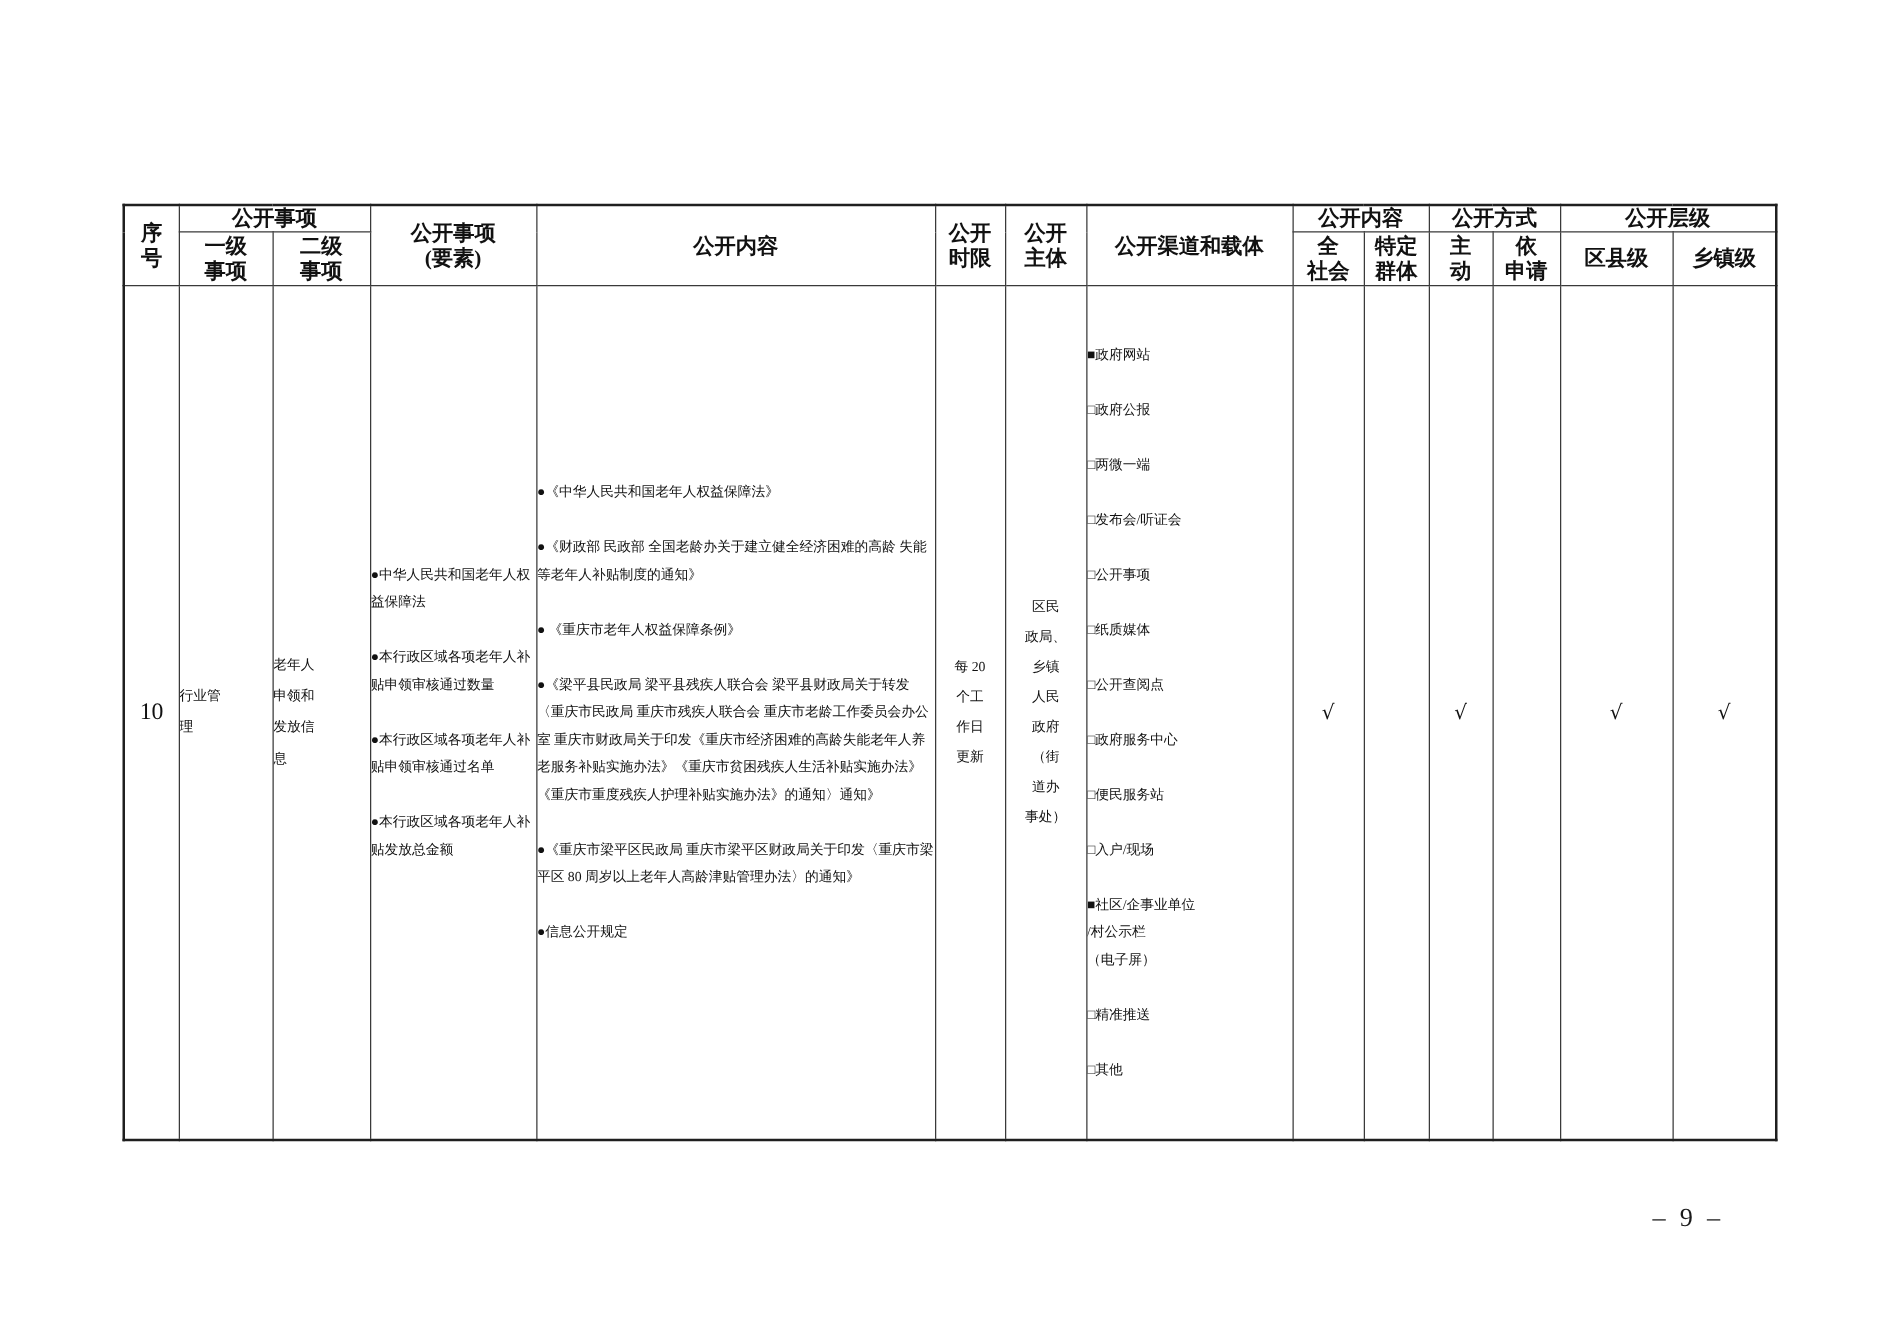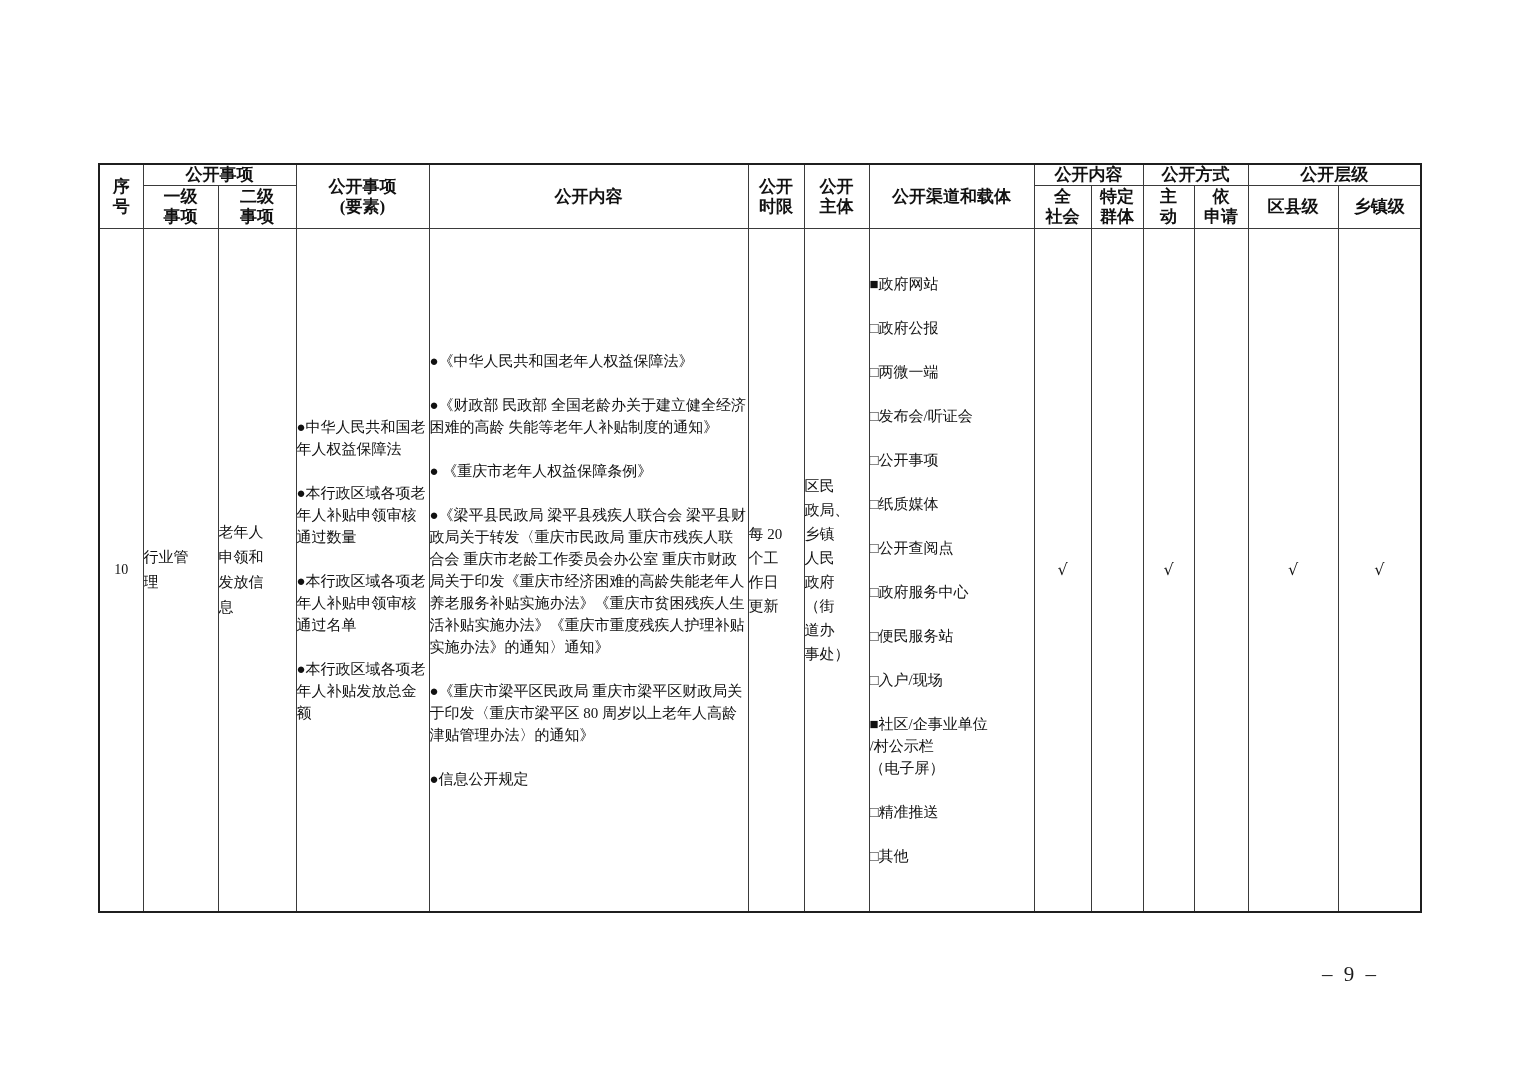--- a/index.html
+++ b/index.html
@@ -36,30 +36,30 @@
     font-weight: bold;
     font-size: 17px;
     line-height: 20px;
     text-align: center;
     padding: 0 1px;
   }
   tr.hr1 { height: 21px; }
   tr.hr2 { height: 43px; }
   tr.bodyrow { height: 673px; }
   td {
-    font-size: 15px;
+    font-size: 11px;
     line-height: 22px;
     text-align: center;
   }
   td.tl {
     text-align: left;
     padding: 4px 4px 4px 9px;
   }
-  td.seq { font-size: 14px; }
-  td.narrow { line-height: 24px; padding-left: 6px; }
+  td.seq { font-size: 19px; }
+  td.narrow { line-height: 24px; padding-left: 6px; text-align: center; }
   td.lvl { line-height: 25px; }
   .list div { line-height: 22px; margin: 0; }
   .content-list div { line-height: 22px; }
   td.mark { font-size: 16px; font-family: "DejaVu Sans", sans-serif; }
   .pageno {
     position: absolute;
     left: 1322px;
     top: 962px;
     font-size: 21px;
     letter-spacing: 3px;

